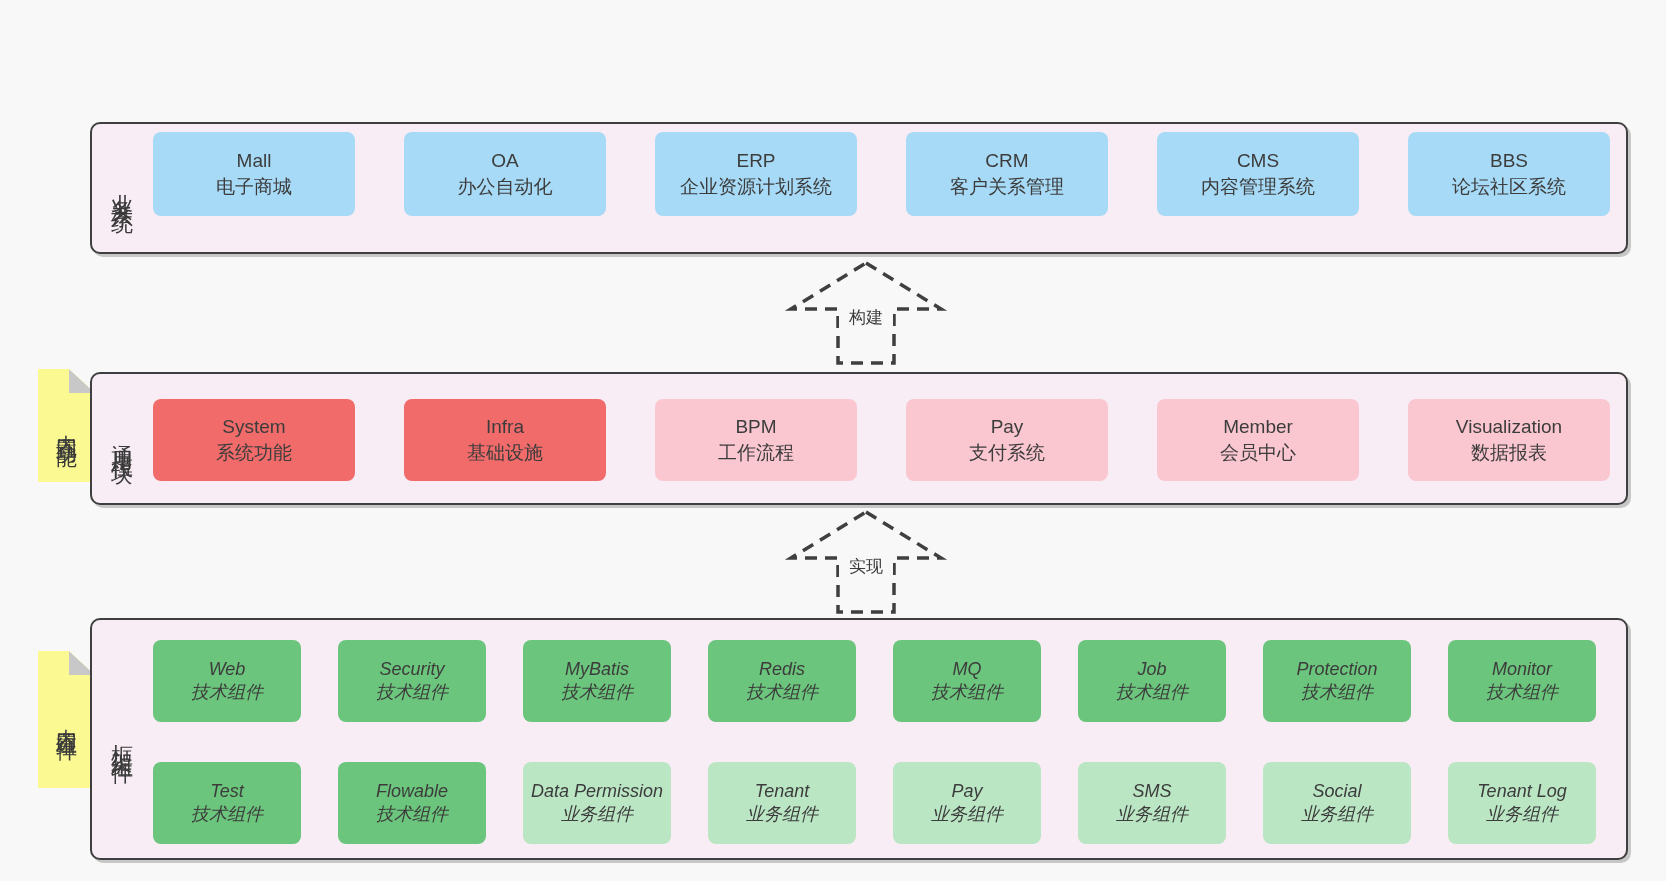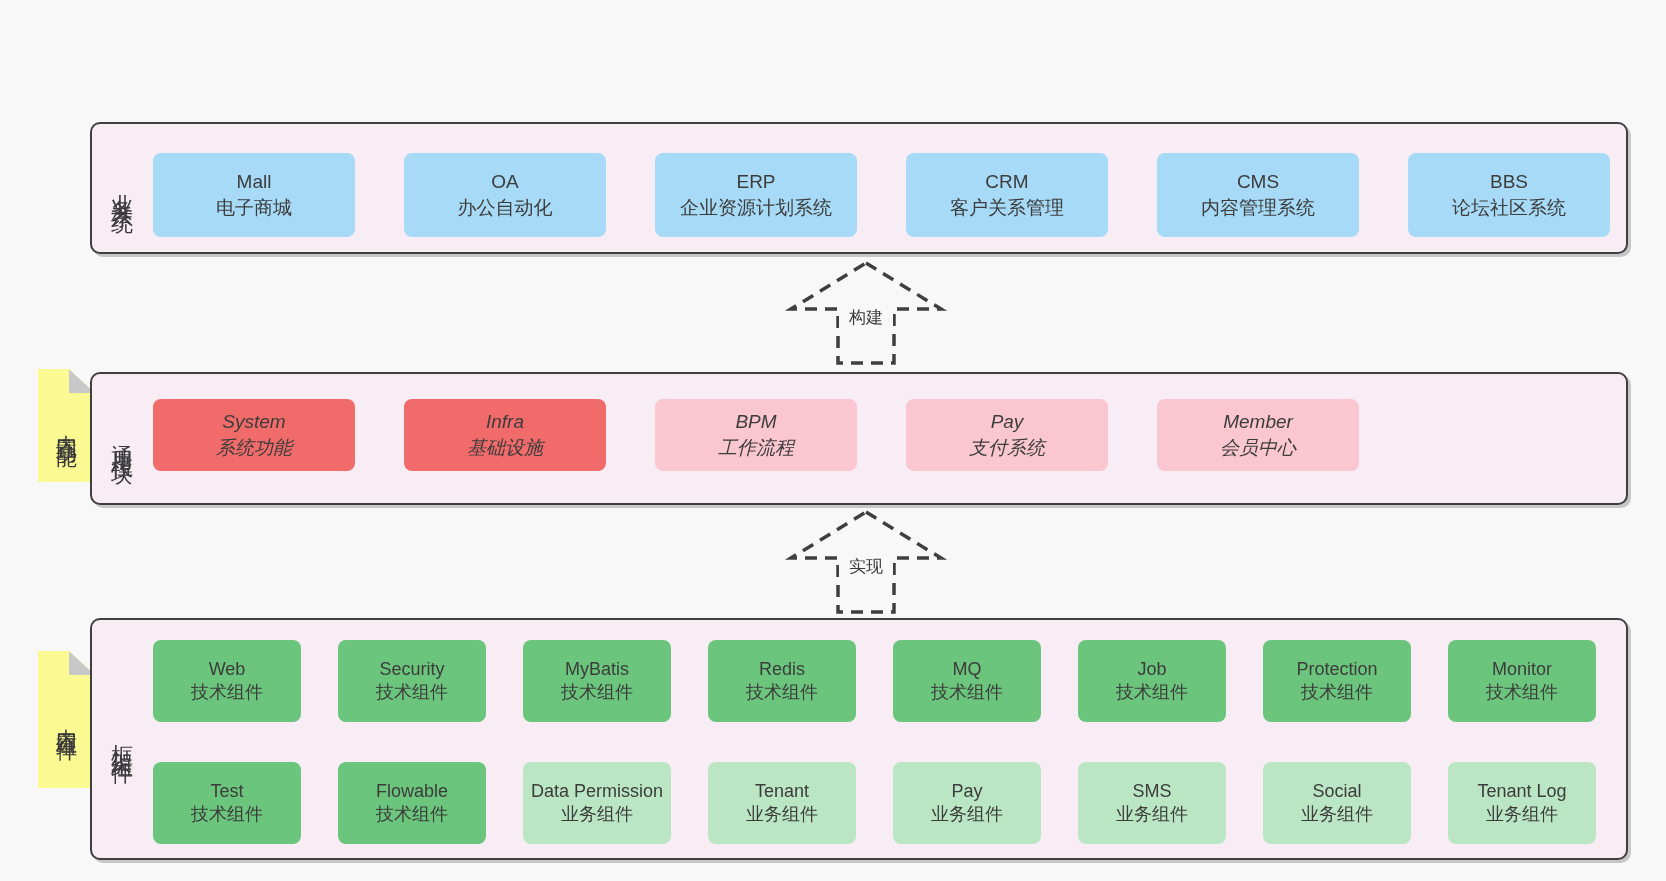--- a/index.html
+++ b/index.html
@@ -18,32 +18,32 @@
   }
   #layer-business{top:122px;height:132px;}
   #layer-modules{top:372px;height:133px;}
   #layer-components{top:618px;height:242px;}
   .layer-label{
     position:absolute;left:15px;top:50%;transform:translateY(-50%);
     writing-mode:vertical-rl;text-orientation:upright;
     font-size:22px;letter-spacing:6px;color:#3a3a3a;white-space:nowrap;
   }
   .box-row{position:absolute;left:61px;display:flex;gap:49px;}
-  #layer-business .box-row{top:29px;}
+  #layer-business .box-row{top:8px;}
   #layer-modules .box-row{top:25px;}
-  .comp-row{position:absolute;left:61px;display:flex;gap:37px;}
+  .comp-row{position:absolute;left:61px;display:flex;gap:37px;font-style:italic;}
   .comp-row.r0{top:20px;}
   .comp-row.r1{top:142px;}
   .box{
     width:202px;height:84px;border-radius:8px;
     display:flex;flex-direction:column;align-items:center;justify-content:center;
     text-align:center;font-size:19px;line-height:1.38;color:#3c3c3c;
     box-sizing:border-box;padding:2px 6px;
   }
-  #layer-modules .box{height:72px;font-style:italic;}
+  #layer-modules .box{height:82px;}
   .comp-row .box{width:148px;height:82px;font-size:18px;line-height:1.3;}
   .c-blue{background:#a7daf6;}
   .c-red{background:#f16b6b;}
   .c-pink{background:#fac7d1;}
   .c-green{background:#6bc57c;}
   .c-lightgreen{background:#bae6c4;}
   .note{
     position:absolute;left:38px;width:57px;background:#faf992;z-index:0;
     clip-path:polygon(0 0,calc(100% - 26px) 0,100% 24px,100% 100%,0 100%);
     display:flex;align-items:center;justify-content:center;
@@ -132,20 +132,24 @@
         <div>工作流程</div>
       </div>
       <div class="box c-pink">
         <div>Pay</div>
         <div>支付系统</div>
       </div>
       <div class="box c-pink">
         <div>Member</div>
         <div>会员中心</div>
       </div>
+      <div class="box c-pink">
+        <div>Visualization</div>
+        <div>数据报表</div>
+      </div>
     </div>
 </div>
 
 <svg class="up-arrow" id="arrow-implement" viewBox="0 0 170 112">
   <path class="arrow-path" d="M85 6 L160 52 L113 52 L113 106 L57 106 L57 52 L10 52 Z"></path>
   <rect class="arrow-label-bg" x="58" y="45" width="54" height="28"></rect>
   <text class="arrow-label-text" x="85" y="66">实现</text>
 </svg>
 
 <div class="layer" id="layer-components">

